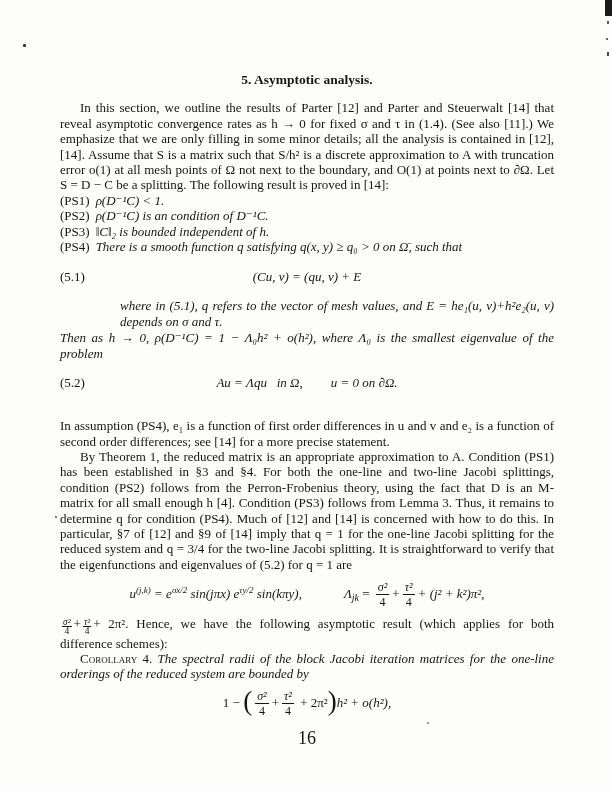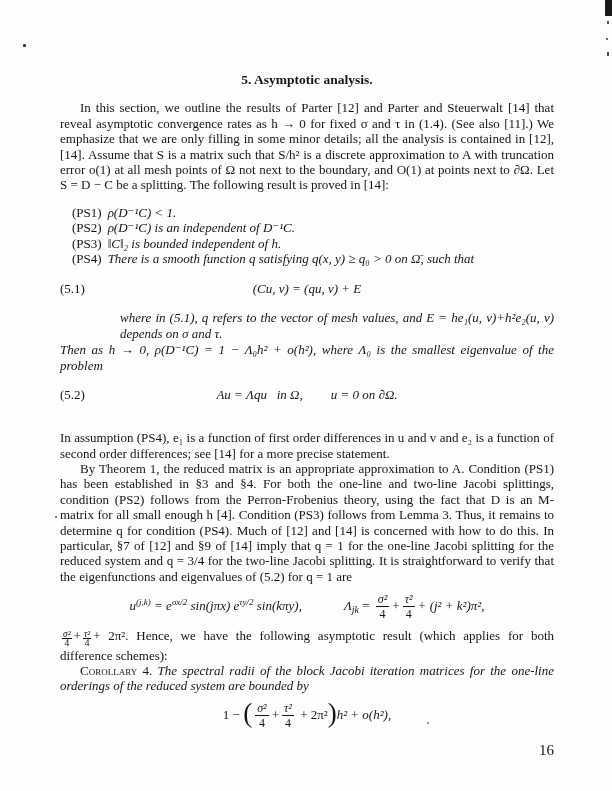--- a/index.html
+++ b/index.html
@@ -18,21 +18,21 @@
     text-align:justify;
   }
   .heading { font-size:13.5px; font-weight:bold; margin:0 0 13px 0; text-align:center; }
   p { margin:0; }
   .indent { text-indent:20px; }
   .it { font-style:italic; }
   .sc { font-variant:small-caps; font-style:normal; }
   .keepsp { white-space:pre;text-align:right; }
   .mi { font-style:italic; }
 
-  .thm-items { margin:12px; }
+  .thm-items { margin:0; }
   .thm-item { text-align:left; }
   .thm-item .lbl { font-style:normal; margin-right:6px; }
 
   .display-eq {
     position:relative; margin:14px 0 12px 0; text-align:center;
     line-height:18px;
   }
   .display-eq .eqlabel {
     position:absolute; left:0; top:50%; transform:translateY(-50%);
     font-style:normal; text-align:right;
@@ -58,21 +58,21 @@
 
   .bigp { font-size:27px; vertical-align:-3px; line-height:0; font-weight:400; }
 
   .where-block { margin:0 0 1px 0; padding-left:60px; }
   .eq52 { margin:13px 0 26px 0; }
   .eq-eigen { margin:9px 0 8px 0; }
   .eq-bound { margin:8px 0 14px 0; }
   .gap-mid { display:inline-block; width:42px; }
   .gap-sm { display:inline-block; width:28px; }
 
-  .page-number { text-align:right; margin-top:3px; font-size:15px; }
+  .page-number { text-align:center; margin-top:3px; font-size:18px; }
 
   
   .artifact { position:absolute; background:#1b1b1b; }
   .a-corner { top:0; right:0; width:7px; height:16px; }
   .a-speck1 { top:21px; right:3px; width:2px; height:3px; background:#555; }
   .a-speck2 { top:38px; right:4px; width:2px; height:2px; background:#666; }
   .a-speck3 { top:52px; right:3px; width:2px; height:4px; background:#4a4a4a; }
   .a-dot-tl { top:44px; left:23px; width:3px; height:3px; background:#333; border-radius:1px; }
   .a-dot-l  { top:516px; left:55px; width:2px; height:2px; background:#777; }
   .a-dot-br { top:722px; left:427px; width:2px; height:2px; background:#999; }
@@ -92,21 +92,21 @@
 
   <div class="content">
 
     <h2 class="heading">5. Asymptotic analysis.</h2>
 
     <p class="indent">In this section, we outline the results of Parter [12] and Parter and Steuerwalt [14] that reveal asymptotic convergence rates as h → 0 for fixed σ and τ in (1.4). (See also [11].) We emphasize that we are only filling in some minor details; all the analysis is contained in [12], [14]. Assume that S is a matrix such that S/h² is a discrete approximation to A with truncation error o(1) at all mesh points of Ω not next to the boundary, and O(1) at points next to ∂Ω. Let S = D − C be a splitting. The following result is proved in [14]:</p>
 
 
     <div class="thm-items">
       <p class="thm-item"><span class="lbl">(PS1)</span><span class="it">ρ(D⁻¹C) &lt; 1.</span></p>
-      <p class="thm-item"><span class="lbl">(PS2)</span><span class="it">ρ(D⁻¹C) is an independent of D⁻¹C.</span></p>
+      <p class="thm-item"><span class="lbl">(PS2)</span><span class="it">ρ(D⁻¹C) is an condition of D⁻¹C.</span></p>
       <p class="thm-item"><span class="lbl">(PS3)</span><span class="it">‖C‖₂ is bounded independent of h.</span></p>
       <p class="thm-item"><span class="lbl">(PS4)</span><span class="it">There is a smooth function q satisfying q(x, y) ≥ q₀ &gt; 0 on Ω̄, such that</span></p>
     </div>
 
     <div class="display-eq">
       <span class="eqlabel">(5.1)</span>
       <span class="eq-body mi">(Cu, v) = (qu, v) + E</span>
     </div>
 
     <div class="where-block">

